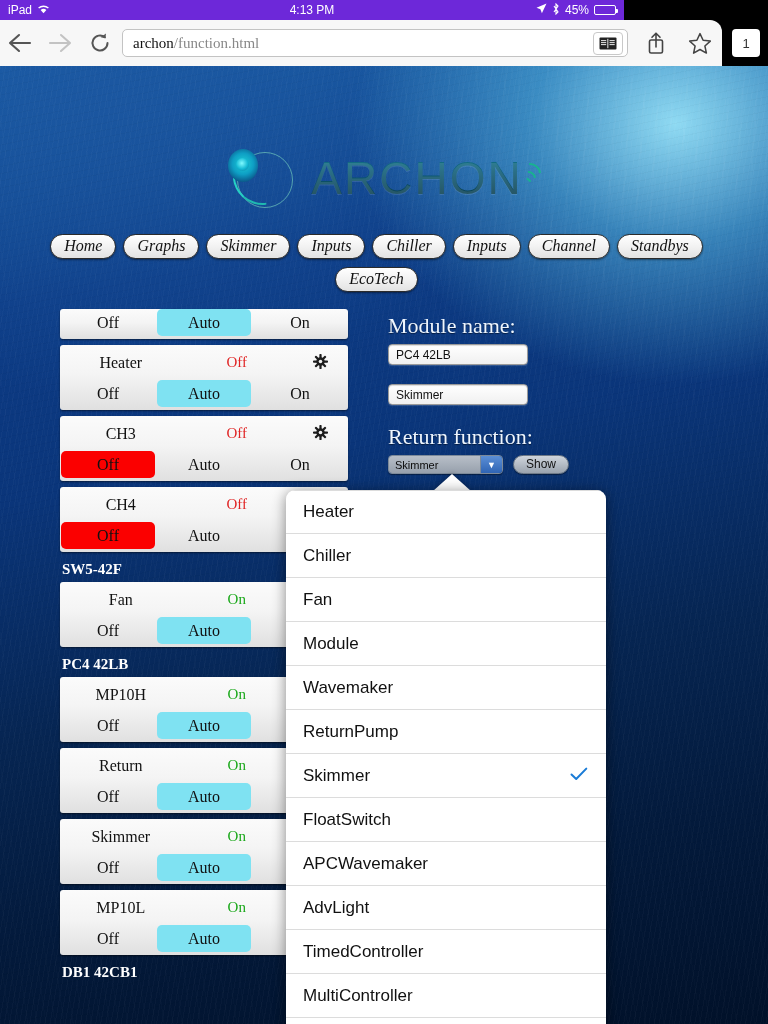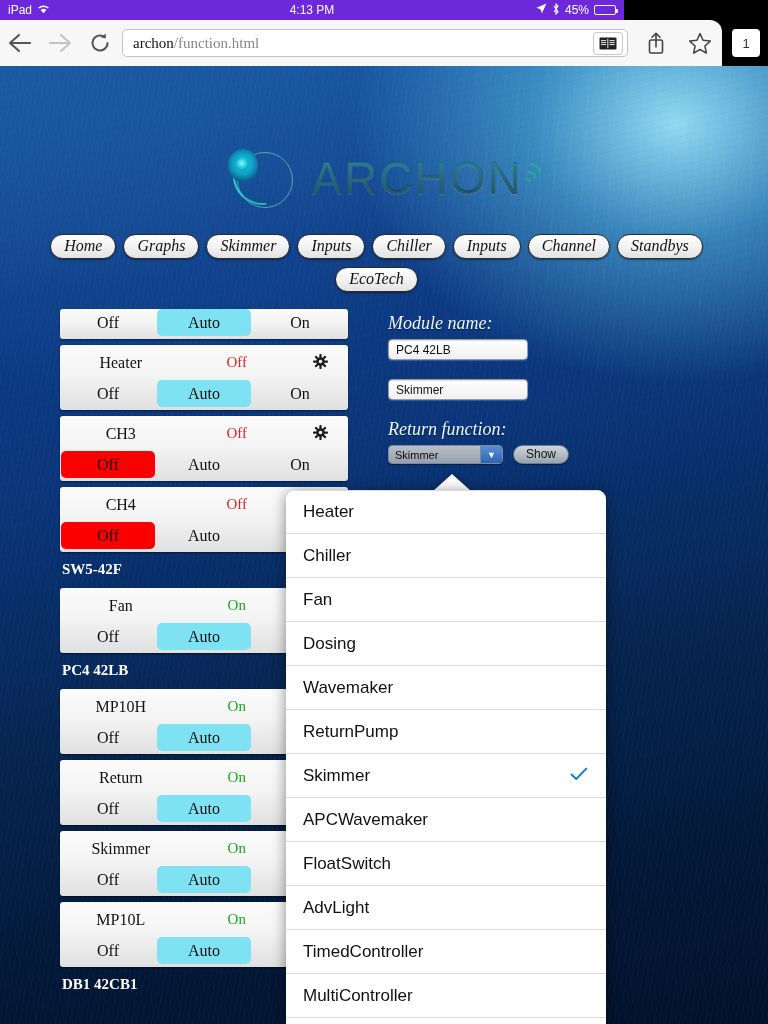--- a/index.html
+++ b/index.html
@@ -152,21 +152,21 @@
     white-space:nowrap;
   }
 
   
   .outputs-col {
     position:absolute; left:60px; top:243px; width:288px;
   }
   .group-head {
     color:#fff; font-family:"Liberation Serif", serif;
     font-weight:bold; font-size:15px;
-    padding:3px 0 10px 2px;
+    padding:3px 0 4px 2px;
   }
   .out-card {
     background:linear-gradient(180deg,#fbfbfb 0%, #f4f4f4 45%, #e0e0e0 100%);
     border-radius:3px;
     margin-bottom:6px;
     overflow:hidden;
     box-shadow:0 1px 2px rgba(0,0,0,.5);
   }
   .out-top {
     display:flex; align-items:center; height:35px;
@@ -185,23 +185,22 @@
     flex:1; display:flex; align-items:center; justify-content:center;
     font-size:16px; color:#111; border-radius:5px; margin:0 1px;
   }
   .seg div.sel-auto { background:#7fe2f2; }
   .seg div.sel-off  { background:#fb0000; }
 
   
   .form-col { position:absolute; left:388px; top:247px; width:250px; }
   .form-label {
     color:#eef6ff; font-family:"Liberation Serif", serif;
-    font-size:18px; margin-bottom:5px;
+    font-size:22px; margin-bottom:5px;
     text-shadow:0 1px 1px rgba(0,0,0,.5);
-    font-style:italic;
   }
   .text-input {
     width:140px; height:21px;
     background:linear-gradient(180deg,#ffffff 0%, #f0f0f0 100%);
     border:1px solid #9a9a9a; border-radius:4px;
     display:flex; align-items:center; padding-left:7px;
     font-size:12px; color:#111;
     font-family:"Liberation Sans", sans-serif;
     margin-bottom:19px;
     box-shadow:inset 0 1px 1px rgba(0,0,0,.14), 0 1px 1px rgba(255,255,255,.18);
@@ -571,41 +570,41 @@
       <div class="pop-item">
         <div class="lbl">Heater</div>
       </div>
       <div class="pop-item">
         <div class="lbl">Chiller</div>
       </div>
       <div class="pop-item">
         <div class="lbl">Fan</div>
       </div>
       <div class="pop-item">
-        <div class="lbl">Dosing</div>
+        <div class="lbl">Module</div>
       </div>
       <div class="pop-item">
         <div class="lbl">Wavemaker</div>
       </div>
       <div class="pop-item">
         <div class="lbl">ReturnPump</div>
       </div>
       <div class="pop-item">
         <div class="lbl">Skimmer</div>
         <div class="pop-check"><svg width="18" height="14" viewBox="0 0 18 14">
             <path d="M1.5 7.5 L6.2 12 L16.3 1.6" stroke="#1a7bd6" stroke-width="2" fill="none" stroke-linecap="round" stroke-linejoin="round"></path>
           </svg></div>
       </div>
       <div class="pop-item">
+        <div class="lbl">FloatSwitch</div>
+      </div>
+      <div class="pop-item">
         <div class="lbl">APCWavemaker</div>
       </div>
       <div class="pop-item">
-        <div class="lbl">FloatSwitch</div>
-      </div>
-      <div class="pop-item">
         <div class="lbl">AdvLight</div>
       </div>
       <div class="pop-item">
         <div class="lbl">TimedController</div>
       </div>
       <div class="pop-item">
         <div class="lbl">MultiController</div>
       </div>
       <div class="pop-item"></div>
     </div>

